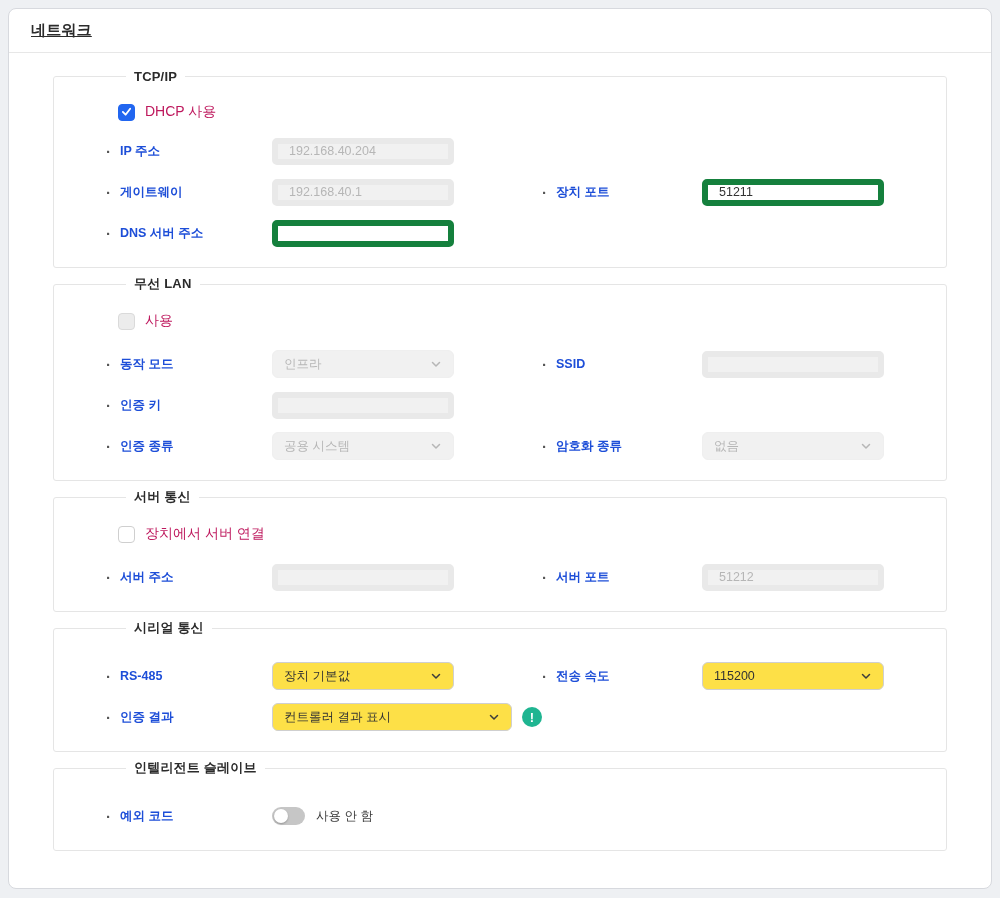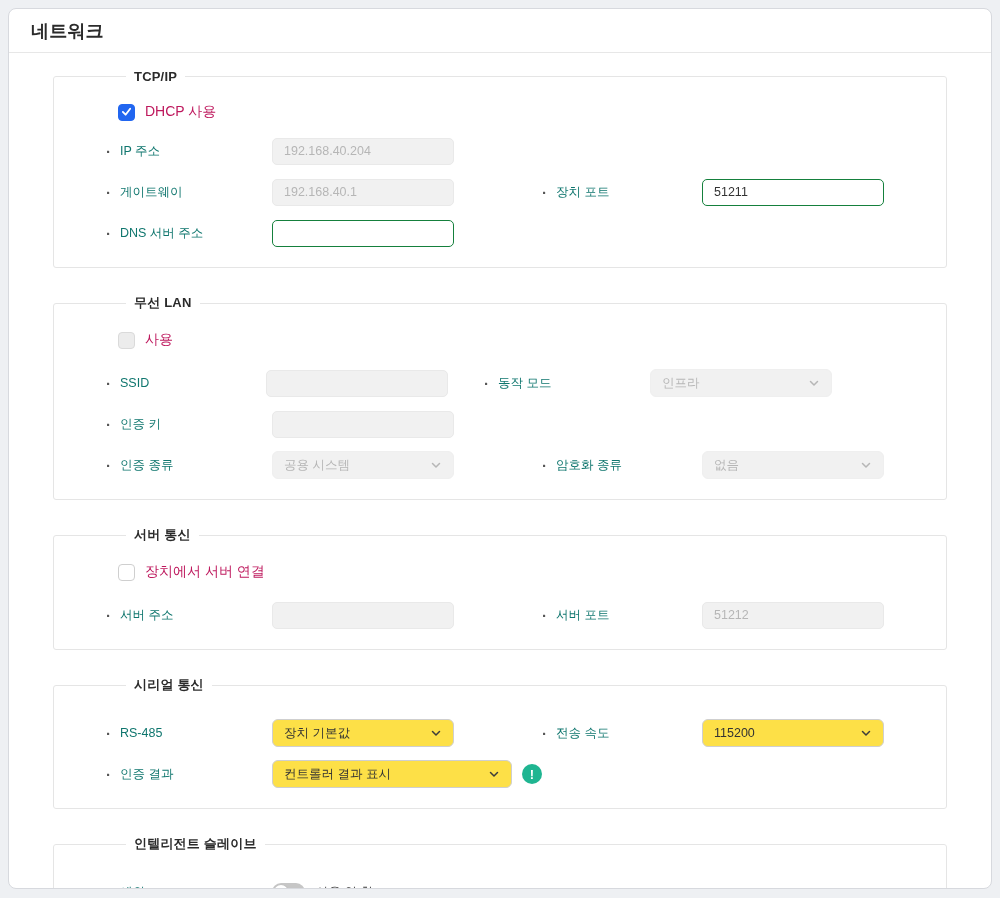--- a/index.html
+++ b/index.html
@@ -17,53 +17,53 @@
     border:1px solid #d7d9de;
     border-radius:8px;
     overflow:hidden;
   }
   .card-header {
     height:44px;
     padding:0 22px;
     display:flex; align-items:center;
     border-bottom:1px solid #e7e7e7;
   }
-  .card-title { font-size:18px; font-weight:700; color:#2b2b2b; letter-spacing:.2px; }
+  .card-title { font-size:15px; font-weight:700; color:#2b2b2b; letter-spacing:.2px;text-decoration:underline; }
   .card-body { padding:16px 44px 0 44px; }
 
   fieldset {
     border:1px solid #e5e5e5;
     border-radius:3px;
-    margin-bottom:26px;
+    margin-bottom:7px;
     padding:8px 26px 20px 52px;
     min-height:0;
   }
   legend {
     font-size:13px; font-weight:700; color:#2b2b2b;
     padding:0 8px; margin-left:20px; letter-spacing:.2px;
   }
 
   .cb-row { display:flex; align-items:center; margin:8px 0 4px 12px; height:24px; }
   .cb-label { font-size:14px; color:#be185d; margin-left:10px; }
 
   .f-row { display:flex; align-items:center; margin-top:13px; min-height:28px; }
   .field { display:flex; align-items:center; }
   .field.l { width:436px; }
   .field.r { flex:1; }
   .lbl {
     display:flex; align-items:center;
-    font-size:12.5px; font-weight:400; color:#0f766e;
+    font-size:12.5px; font-weight:700; color:#1d4ed8;
     width:166px; flex:none;text-align:right;
   }
   .field.r .lbl { width:160px; }
   .lbl::before { content:"\00B7"; font-weight:900; color:#555; margin-right:9px; font-size:15px; }
 
   .txt {
     width:182px; height:27px;
-    border:1px solid #15803d; border-radius:5px;
+    border:6px solid #15803d; border-radius:5px;
     padding:0 11px;
     font-size:12.5px; color:#333; background:#fff;
     font-family:inherit; outline:none;
   }
   .txt:disabled { background:#f1f1f1; border-color:#e9e9e9; color:#b6b6b6; }
 
   .sel {
     width:182px; height:28px;
     border:1px solid #cfcfcf; border-radius:6px;
     background:#fde047;
@@ -154,34 +154,34 @@
       </div>
     </fieldset>
 
     <fieldset>
       <legend>무선 LAN</legend>
       <div class="cb-row">
         <span class="checkbox disabled"></span>
         <span class="cb-label">사용</span>
       </div>
       <div class="f-row mt18">
-        <div class="field r">
-          <span class="lbl">SSID</span>
-          <input class="txt" disabled="" value="" style="">
-        </div>
         <div class="field l">
           <span class="lbl">동작 모드</span>
           <div class="sel dis">
             <span>인프라</span>
             <span class="chev">
                 <svg width="12" height="12" viewBox="0 0 24 24" fill="none" stroke-width="3" stroke-linecap="round" stroke-linejoin="round">
                   <polyline points="5,9 12,16 19,9"></polyline>
                 </svg>
               </span>
           </div>
+        </div>
+        <div class="field r">
+          <span class="lbl">SSID</span>
+          <input class="txt" disabled="" value="" style="">
         </div>
       </div>
       <div class="f-row">
         <div class="field l">
           <span class="lbl">인증 키</span>
           <input class="txt" disabled="" value="" style="">
         </div>
       </div>
       <div class="f-row">
         <div class="field l">

